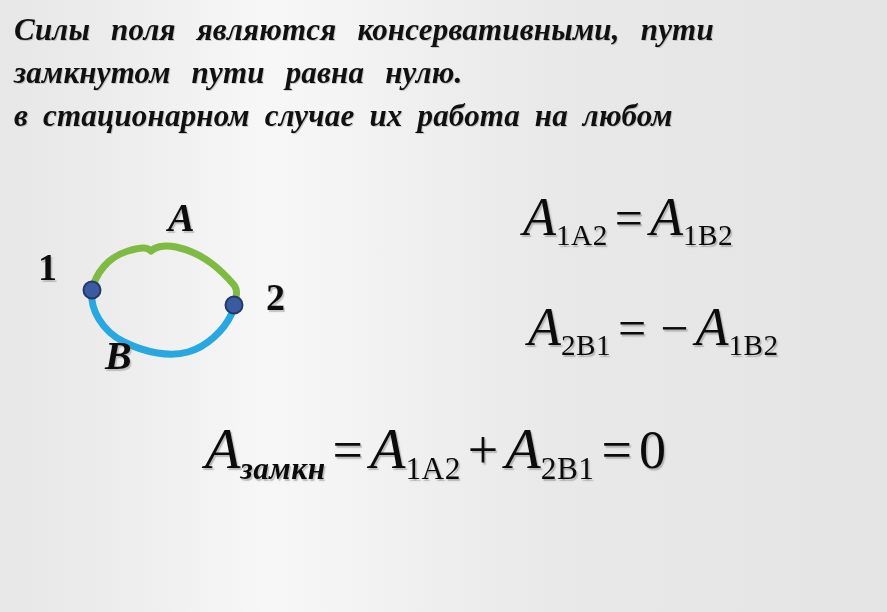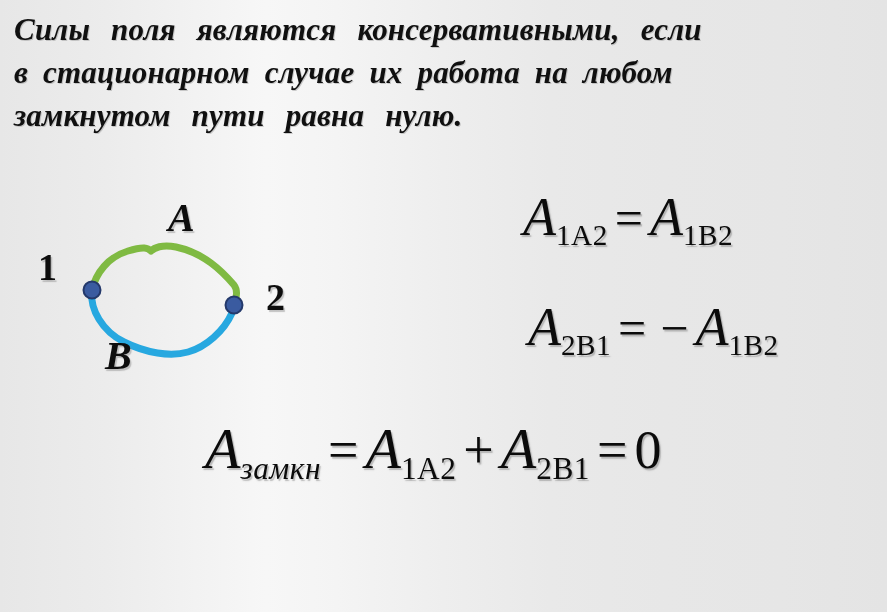--- a/index.html
+++ b/index.html
@@ -111,43 +111,44 @@
   .formula .num {
     font-size: 50px;
   }
   .formula sub {
     font-size: 0.54em;
     vertical-align: -0.36em;
     letter-spacing: 0.5px;
   }
   .formula sub .sit {
     font-style: italic;
+    font-weight: bold;
   }
   .formula sub .sup {
     font-style: normal;
     text-align: right;
   }
 
   #eq1 { left: 523px; top: 190px; }
   #eq2 { left: 528px; top: 300px; }
   #eq3 { left: 205px; top: 420px; }
 
   #eq3 .var { font-size: 58px; }
   #eq3 .op  { font-size: 54px; }
   #eq3 .num { font-size: 54px; }
 </style>
 </head>
 <body>
 
 <div id="slide">
 
   <div class="statement">
-    <span class="stline l1">Силы  поля  являются  консервативными,  если</span>
+    <span class="stline l1">Силы  поля  являются  консервативными,  пути</span>
+    <span class="stline l3">замкнутом   пути   равна   нулю.</span>
     <span class="stline l2">в  стационарном   случае  их  работа  на  любом</span>
-    <span class="stline l3">замкнутом   пути   равна   нулю.</span>
   </div>
 
   <div class="figure">
     <svg width="310" height="200" viewBox="0 0 310 200">
       <path d="M 72,105 C 76,88 88,72 108,66 C 124,61 128,63 131,66
                C 134,63 142,59 156,62 C 184,68 202,86 214,100
                C 220,108 214,118 214,120" fill="none" stroke="#7fba42" stroke-width="7" stroke-linecap="round" stroke-linejoin="round"></path>
       <path d="M 72,107 C 70,124 82,146 104,157 C 126,168 150,172 168,167
                C 186,162 204,146 212,128 C 215,122 214,120 214,120" fill="none" stroke="#27a8e0" stroke-width="7" stroke-linecap="round" stroke-linejoin="round"></path>
       <circle cx="72" cy="105" r="8.5" fill="#3a5ba0" stroke="#24396b" stroke-width="2"></circle>

